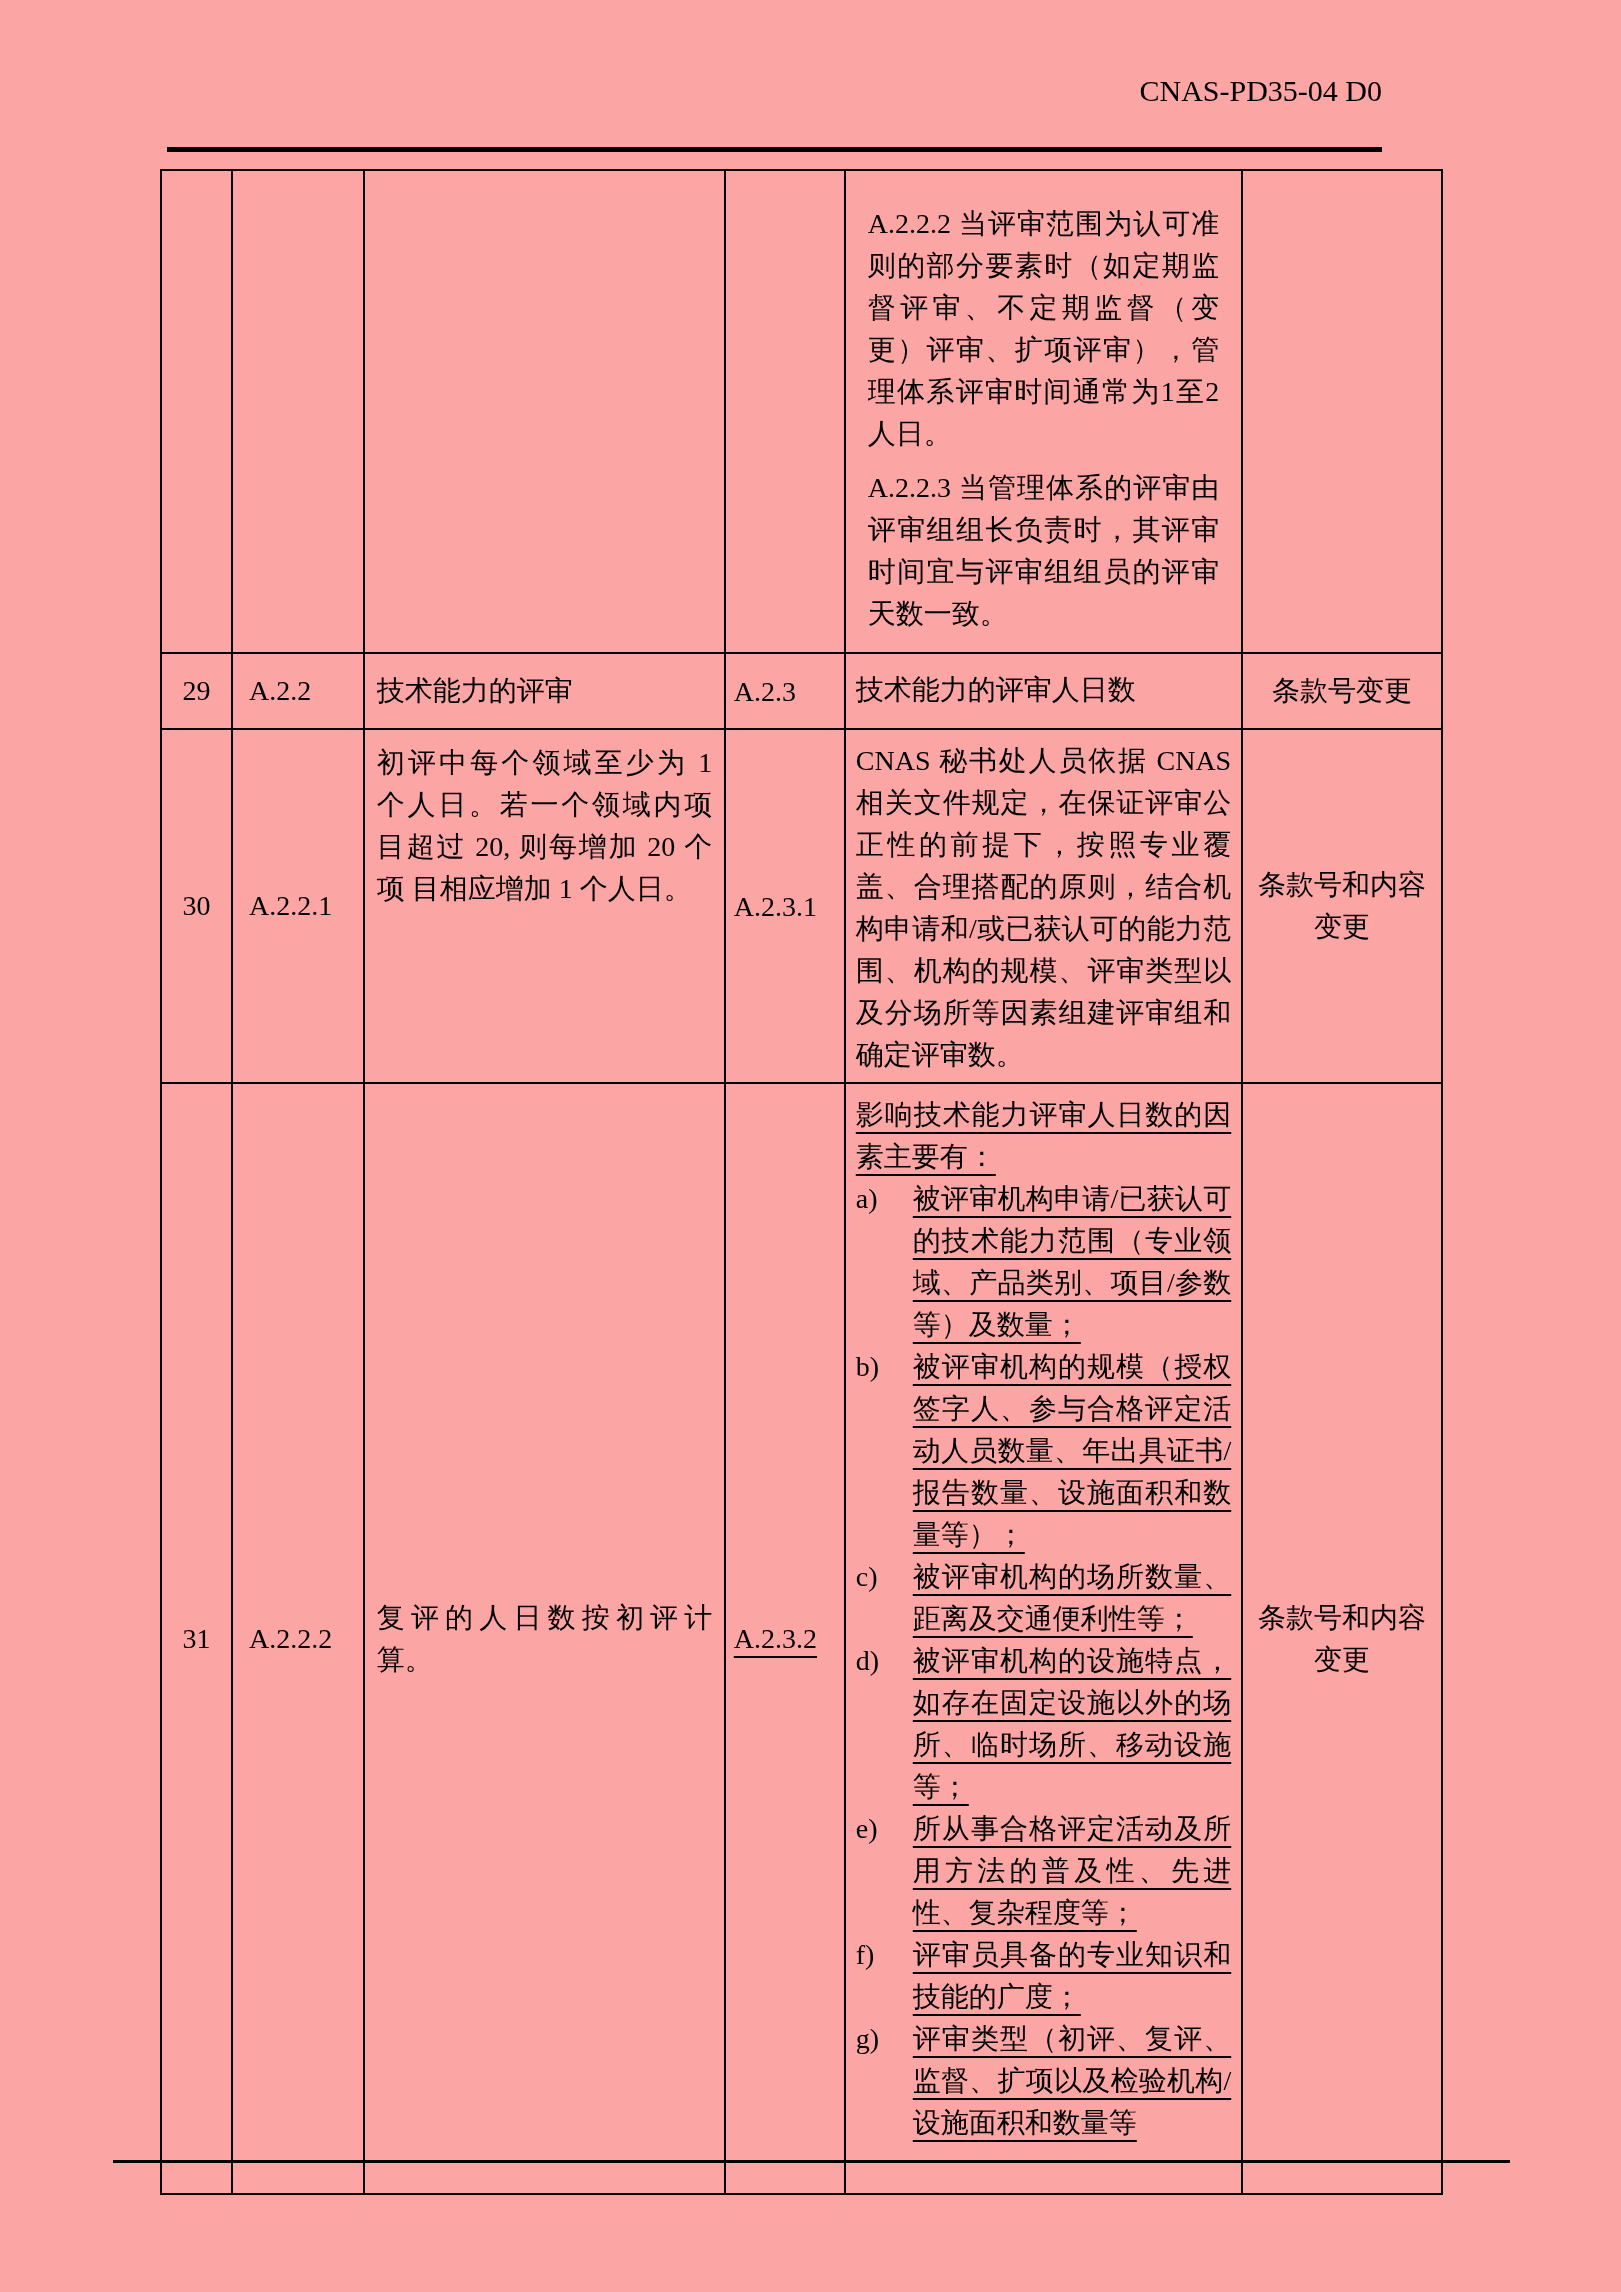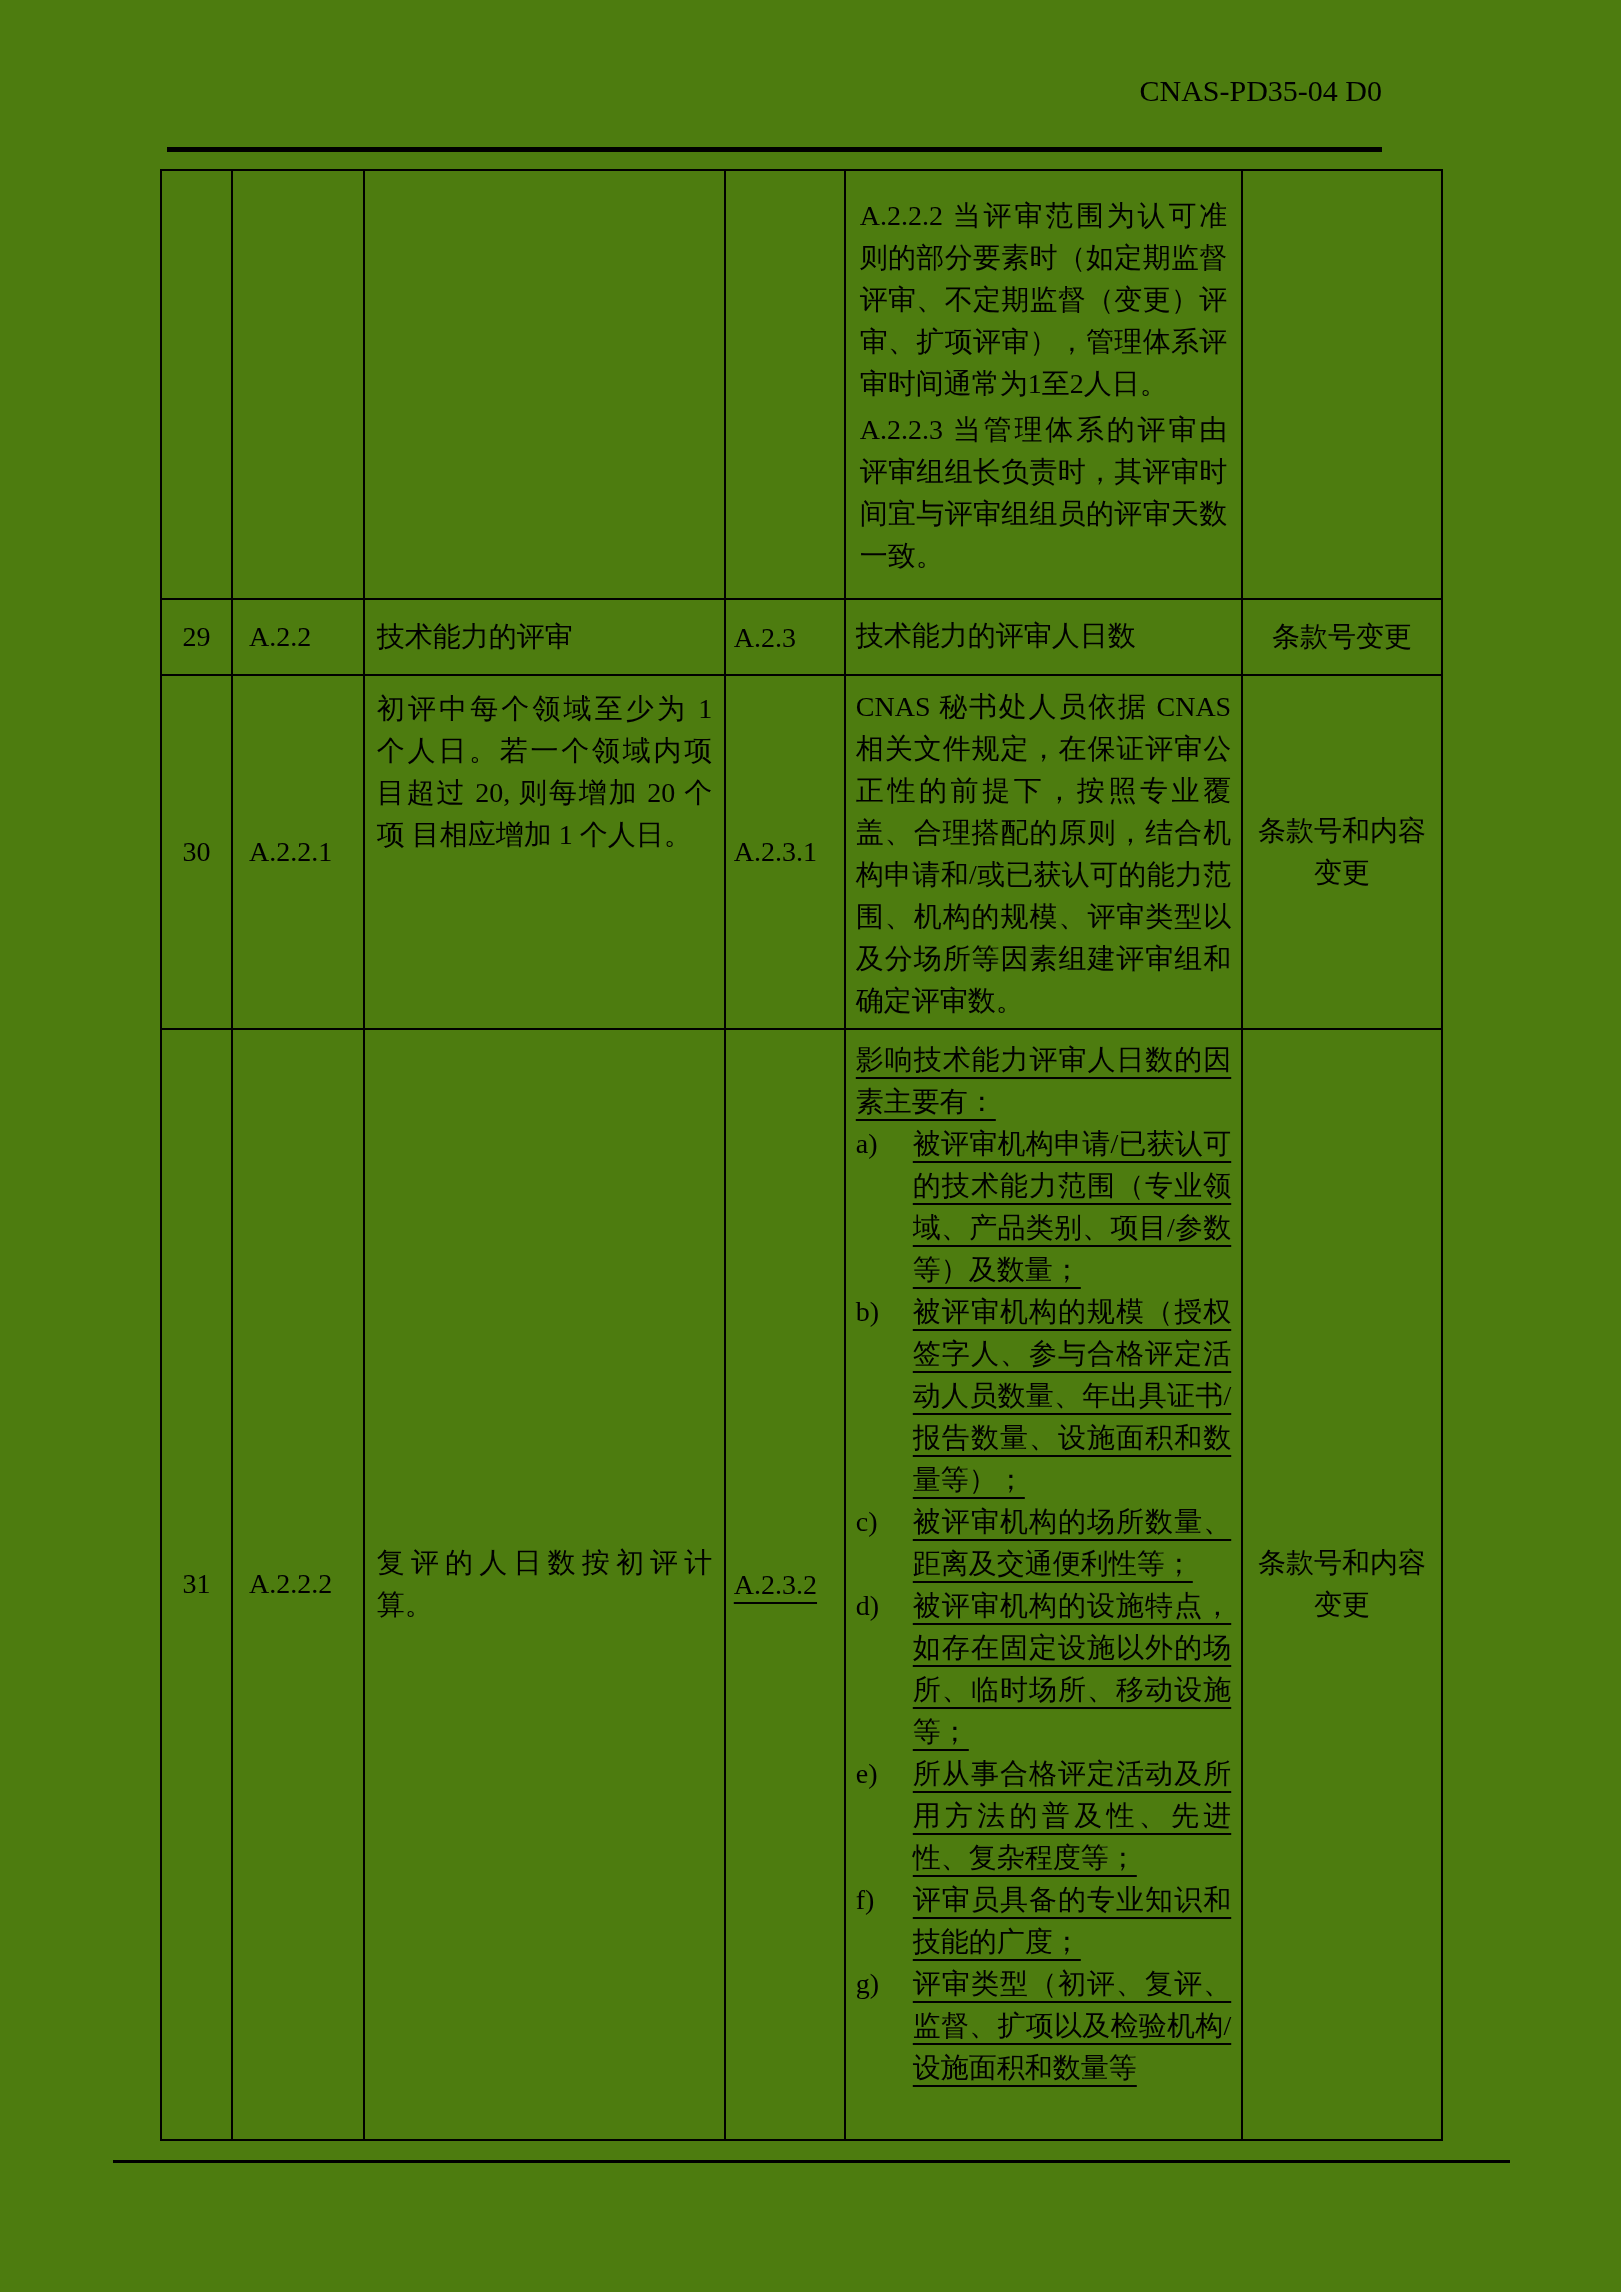--- a/index.html
+++ b/index.html
@@ -1,20 +1,20 @@
 <!DOCTYPE html>
 <html><head>
 <meta charset="utf-8">
 <style>
   html,body { margin:0; padding:0; background:#e8e8e8; }
   .page {
     position:relative;
     width:1621px; height:2293px;
     margin:0 auto;
-    background:#4d7c0f;
+    background:#fca5a5;
     color:#000;
     font-family:"Liberation Serif","DejaVu Serif",serif;
     overflow:hidden;
   }
   .header-code {
     position:absolute; top:73px; right:239px;
     font-size:30px; line-height:35px;
     letter-spacing:0px;
   }
   .header-rule {
@@ -37,21 +37,21 @@
   .c-oldcontent{ text-align:justify; padding:5.9px 11.8px;border-radius:26px; }
   .c-newclause { word-break:break-all; padding-left:7.8px; line-height:55px; }
   .c-newcontent{ text-align:justify; vertical-align:top; padding:9.8px 9.8px 5.9px 9.8px; }
   .c-change    { text-align:center; padding:3.9px 7.8px; }
   .r0 { height:429px; }
   .r1 { height:76px; }
   .r2 { height:336px; }
   .r3 { height:1111px; }
   .r1 .c-newcontent { vertical-align:middle; padding-top:3.9px; }
   .r2 .c-oldcontent { vertical-align:top; padding-top:11.8px; }
-  .c-newcontent p { margin:4px; }
+  .c-newcontent p { margin:12px; }
   .r0 .c-newcontent { padding-top:19.6px; }
   .u {
     text-decoration:underline;
     text-decoration-thickness:2px;
     text-underline-offset:7.8px;
   }
   .intro { text-align:justify; }
   .li { display:flex; }
   .li .lbl { flex:0 0 57px; }
   .li .txt { flex:1; text-align:justify; }

